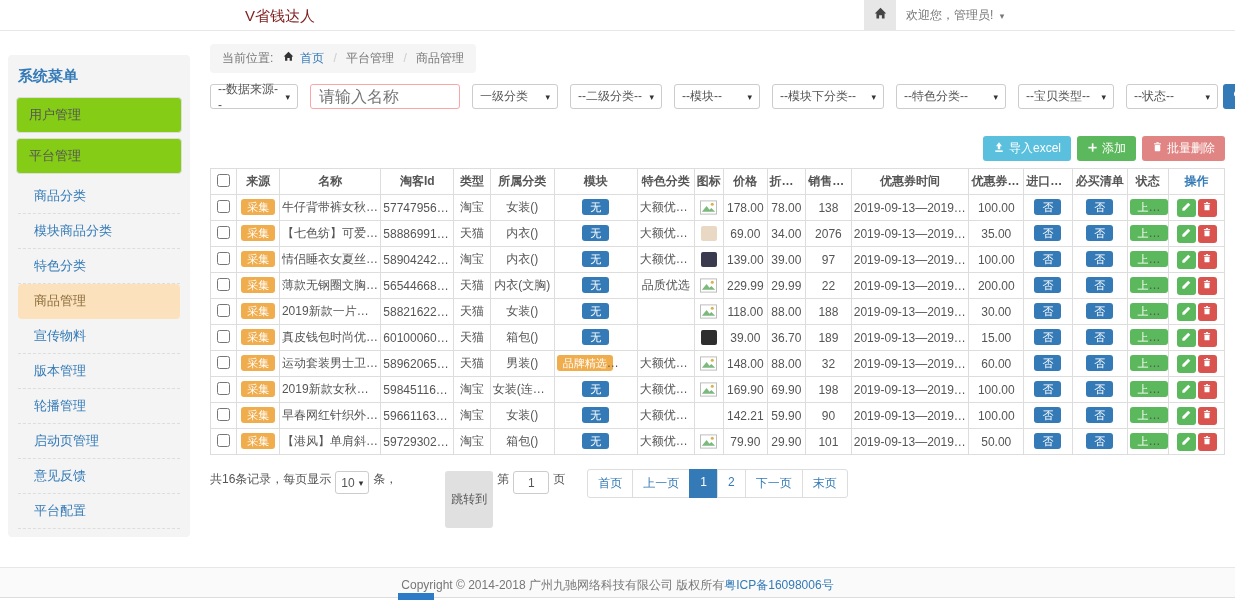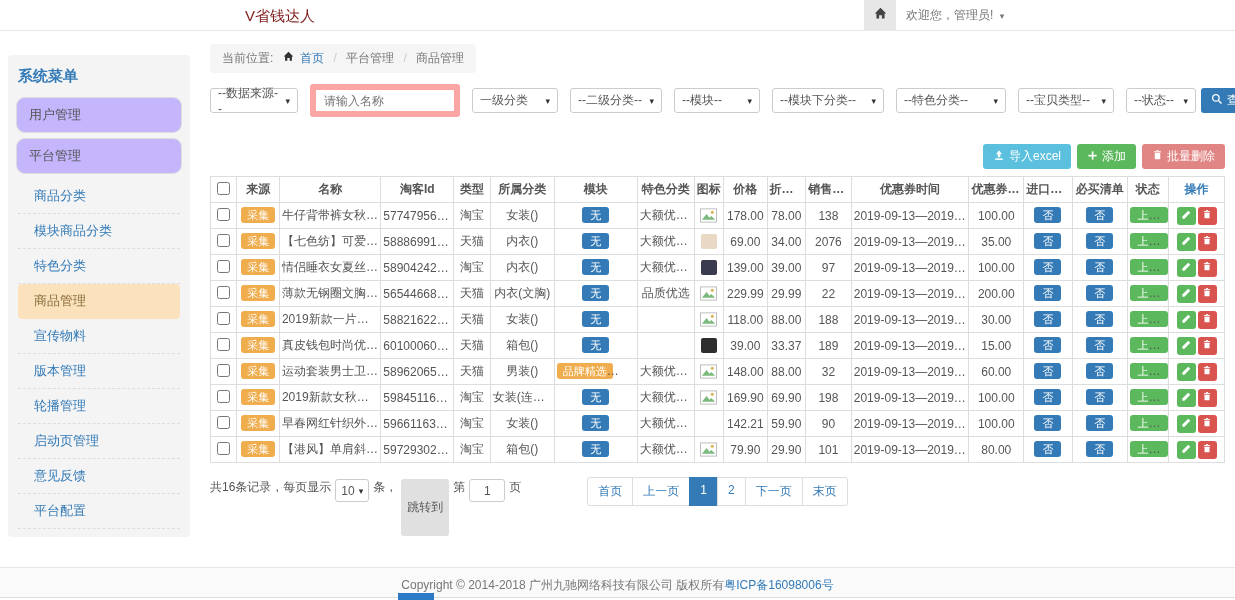--- a/index.html
+++ b/index.html
@@ -13,40 +13,40 @@
   .brand { position:absolute; left:245px; top:0; line-height:31px; font-size:15px; color:#7f1d1d; }
   .home-box { position:absolute; left:864px; top:0; width:32px; height:30px; background:#e7e7e7;
               display:flex; align-items:center; justify-content:center; color:#444; cursor:pointer; }
   .welcome { position:absolute; left:906px; top:0; line-height:31px; font-size:12px; color:#777; cursor:pointer; }
   .welcome .caret-icon { font-size:9px; color:#777; margin-left:3px; }
 
   
   .sidebar { position:absolute; left:8px; top:55px; width:182px; max-height:520px; overflow:hidden;
              background:#f4f4f4; border-radius:4px; padding:4px 0 8px; z-index:1; }
   .sidebar-title { color:#337ab7; font-weight:bold; font-size:15px; padding:8px 10px 6px; }
-  .menu-top { margin:5px 8px; background:#c4b5fd; border:1px solid #ddd; border-radius:9px;
+  .menu-top { margin:5px 8px; background:#84cc16; border:1px solid #ddd; border-radius:4px;
               padding:8px 12px; font-size:13px; color:#555; cursor:pointer; }
   .menu-sub { margin:0 10px; padding:8px 6px 8px 16px; font-size:13px; color:#337ab7;
               border-bottom:1px dashed #ddd; cursor:pointer; }
   .menu-sub.active { background:#fbe2bd; border-radius:4px; color:#8a6d3b; border-bottom-color:transparent; }
 
   
   .main { position:absolute; left:210px; top:44px; width:1015px; z-index:2; }
   .breadcrumb { display:inline-block; background:#f5f5f5; border-radius:4px; padding:6px 12px;
                 font-size:12px; color:#777; margin-bottom:11px;text-align:right; }
   .breadcrumb .link { color:#337ab7; text-decoration:none; cursor:pointer; }
   .breadcrumb .sep { margin:0 6px; color:#ccc; }
   .breadcrumb .bc-home { color:#333; margin:0 3px 0 6px; }
 
   .filter-row { display:flex; align-items:center; gap:5px; margin-bottom:0; }
   .f-select { height:25px; border:1px solid #ccc; border-radius:3px; background:#fff; font-size:12px;
               color:#555; display:flex; align-items:center; justify-content:space-between;
               padding:0 7px; cursor:pointer; flex:none; }
   .f-select .caret-icon { font-size:9px; color:#333; margin-left:4px; }
-  .f-input { height:33px; border:6px solid #fca5a5; border-radius:3px; padding:0 8px; font-size:12px;
+  .f-input { height:25px; border:1px solid #fca5a5; border-radius:3px; padding:0 8px; font-size:16px;
              color:#555; flex:none; }
   .btn { height:25px; border:none; border-radius:3px; color:#fff; font-size:12px; padding:0 10px;
          display:inline-flex; align-items:center; gap:4px; cursor:pointer; white-space:nowrap; }
   .btn-primary { background:#337ab7; }
   .btn-info { background:#5bc0de; }
   .btn-success { background:#5cb85c;align-items:center; }
   .btn-danger-soft { background:#e08583; }
 
   .action-row { display:flex; justify-content:flex-end; gap:6px; margin:27px 0 7px; }
 
@@ -65,21 +65,21 @@
   .thumb { display:inline-block; width:18px; height:15px; vertical-align:middle; }
   .thumb-photo { display:inline-block; width:16px; height:15px; border-radius:2px; vertical-align:middle; }
 
   .pg-row { position:relative; margin-top:14px; height:30px; }
   .pg-left { position:absolute; left:0; top:2px; display:flex; gap:4px;
              font-size:12px; color:#555; }
   .pp-select { height:23px; border:1px solid #ccc; border-radius:3px; background:#fff; display:inline-flex;
                align-items:center; padding:0 5px; gap:4px; cursor:pointer; }
   .pp-select .caret-icon { font-size:9px; color:#333; }
   .jump-btn { background:#e0e0e0; border:none; border-radius:3px; padding:20px 6px; font-size:12px;
-              color:#555; cursor:pointer; }
+              color:#555; cursor:pointer;margin-left:44px; }
   .jump-input { width:36px; height:23px; border:1px solid #ccc; border-radius:3px; text-align:center;
                 font-size:12px; color:#555; }
   .pager { display:flex; justify-content:center; width:fit-content; margin:0 auto; }
   .pager .pg-item { border:1px solid #ddd; background:#fff; color:#337ab7; font-size:12px;
                     padding:5px 10px; margin-left:-1px; cursor:pointer; }
   .pager .pg-item:first-child { border-radius:3px 0 0 3px; margin-left:0; }
   .pager .pg-item:last-child { border-radius:0 3px 3px 0; }
   .pager .pg-item.active { background:#337ab7; border-color:#337ab7; color:#fff; }
 
   .footer { position:absolute; left:0; top:567px; width:1235px; height:31px; background:#fafafa;
@@ -166,21 +166,21 @@
             <span class="caret-icon">▾</span>
           </div>
           <div class="f-select" style="width: 110px;">
             <span>--特色分类--</span>
             <span class="caret-icon">▾</span>
           </div>
           <div class="f-select" style="width: 96px;">
             <span>--宝贝类型--</span>
             <span class="caret-icon">▾</span>
           </div>
-          <div class="f-select" style="width: 70px;">
+          <div class="f-select" style="width: 92px;">
             <span>--状态--</span>
             <span class="caret-icon">▾</span>
           </div>
         </span>
       <button class="btn btn-primary">
         <span>
           <svg width="12" height="12" viewBox="0 0 16 16">
               <circle cx="6.5" cy="6.5" r="4.3" fill="none" stroke="#fff" stroke-width="1.8"></circle>
               <line x1="10" y1="10" x2="14" y2="14" stroke="#fff" stroke-width="2"></line>
             </svg>
@@ -439,21 +439,21 @@
             <td><input type="checkbox" style=""></td>
             <td><span class="badge-orange">采集</span></td>
             <td>真皮钱包时尚优雅女士...</td>
             <td>601000601341</td>
             <td>天猫</td>
             <td>箱包()</td>
             <td><span class="badge-blue">无</span></td>
             <td></td>
             <td><span class="thumb-photo" style="background: rgb(46, 46, 46);"></span></td>
             <td>39.00</td>
-            <td>33.37</td>
+            <td>36.70</td>
             <td>189</td>
             <td>2019-09-13—2019-09-20</td>
             <td>15.00</td>
             <td><span class="badge-blue">否</span></td>
             <td><span class="badge-blue">否</span></td>
             <td><span class="pill-green">上架</span></td>
             <td><span class="op-btn op-edit">
                 <span><svg width="11" height="11" viewBox="0 0 16 16">
                     <path d="M2 11 L10.5 2.5 L13.5 5.5 L5 14 L2 14 Z" fill="#fff"></path>
                   </svg></span>
@@ -574,21 +574,21 @@
             <td>大额优惠券</td>
             <td><span class="thumb"><svg width="17" height="15" viewBox="0 0 18 15">
                   <rect x="0.5" y="0.5" width="17" height="14" fill="#fff" stroke="#bbb"></rect>
                   <path d="M2 12 L7 6 L10 10 L12 8 L16 12 Z" fill="#7cb97c"></path>
                   <circle cx="13" cy="4" r="1.6" fill="#d9b24c"></circle>
                 </svg></span></td>
             <td>79.90</td>
             <td>29.90</td>
             <td>101</td>
             <td>2019-09-13—2019-09-18</td>
-            <td>80.00</td>
+            <td>50.00</td>
             <td><span class="badge-blue">否</span></td>
             <td><span class="badge-blue">否</span></td>
             <td><span class="pill-green">上架</span></td>
             <td><span class="op-btn op-edit">
                 <span><svg width="11" height="11" viewBox="0 0 16 16">
                     <path d="M2 11 L10.5 2.5 L13.5 5.5 L5 14 L2 14 Z" fill="#fff"></path>
                   </svg></span>
               </span><span class="op-btn op-del">
                 <span><svg width="10" height="11" viewBox="0 0 16 16">
                     <rect x="4" y="5" width="8" height="9" rx="1" fill="#fff"></rect>

